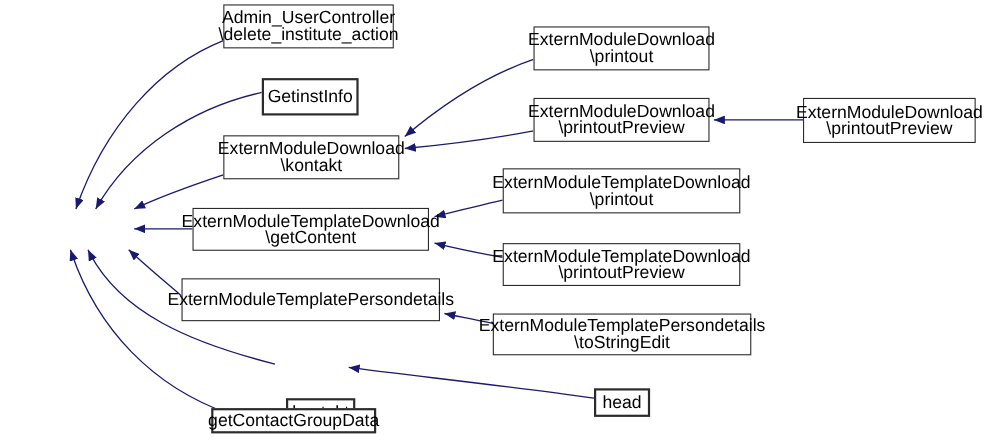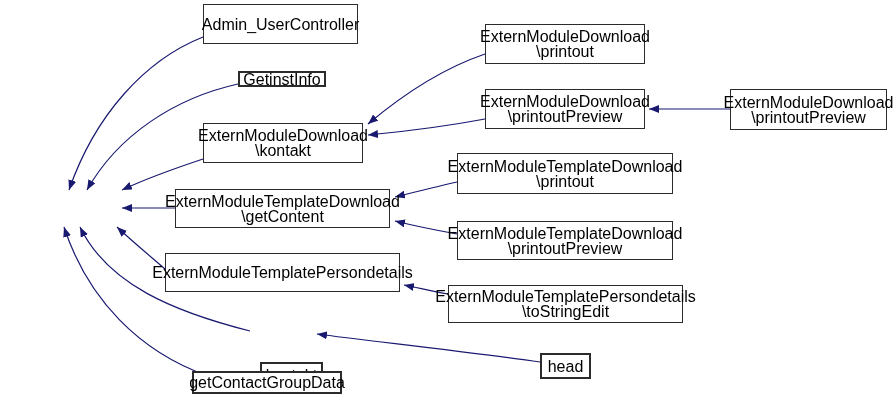--- a/index.html
+++ b/index.html
@@ -60,23 +60,24 @@
     <path class="edge" d="M730,109 L649,109" marker-end="url(#arrowhead)"></path>
     <path class="edge" d="M457,182 C435,187 415,192 395,197" marker-end="url(#arrowhead)"></path>
     <path class="edge" d="M457,234 C435,230 415,226 395,221" marker-end="url(#arrowhead)"></path>
     <path class="edge" d="M448,294 C432,291 419,288 404,285" marker-end="url(#arrowhead)"></path>
     <path class="edge" d="M540,362 C470,352 370,341 317,334" marker-end="url(#arrowhead)"></path>
   </svg>
 
 
   <div class="node" style="left:203px; top:4px; width:155px; height:40px;">
     <span>Admin_UserController</span>
+    <span>\delete_institute_action</span>
   </div>
 
-  <div class="node bold" style="left:238px; top:71px; width:88px; height:16px;">
+  <div class="node bold" style="left:238px; top:71px; width:88px; height:34px;">
     <span>GetinstInfo</span>
   </div>
 
   <div class="node" style="left:203px; top:123px; width:160px; height:40px;">
     <span>ExternModuleDownload</span>
     <span>\kontakt</span>
   </div>
 
   <div class="node" style="left:175px; top:189px; width:215px; height:39px;">
     <span>ExternModuleTemplateDownload</span>

